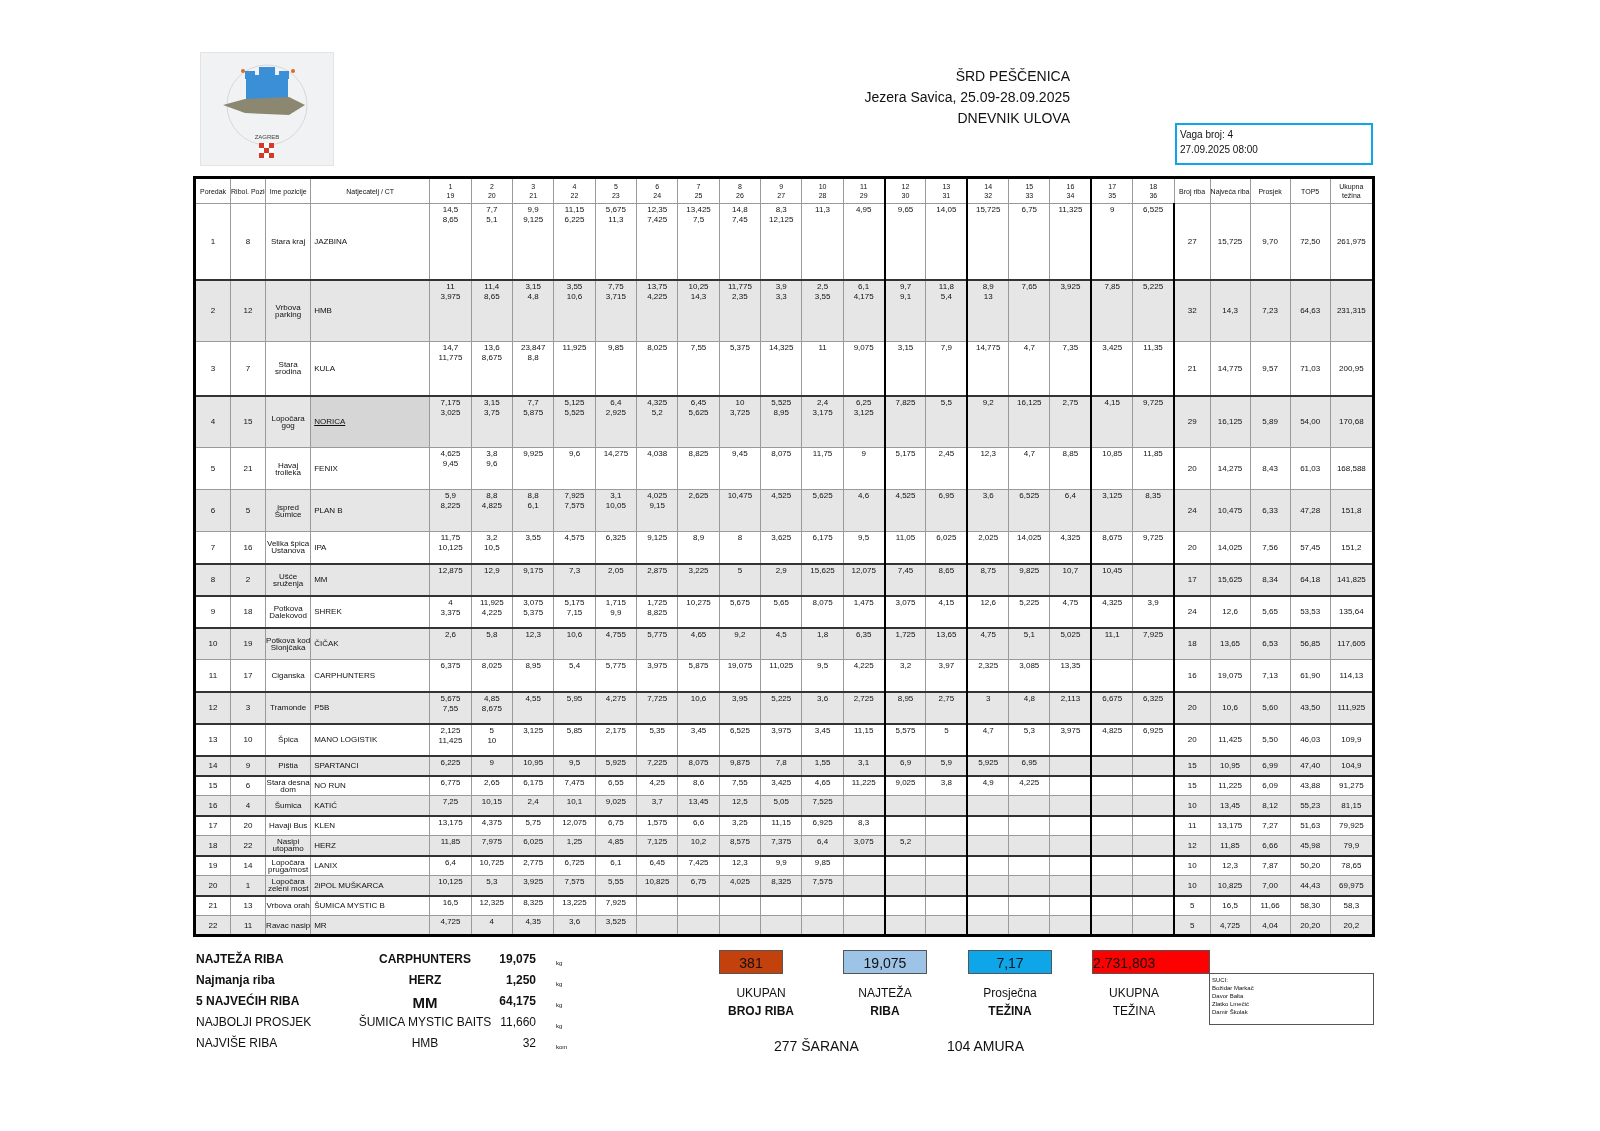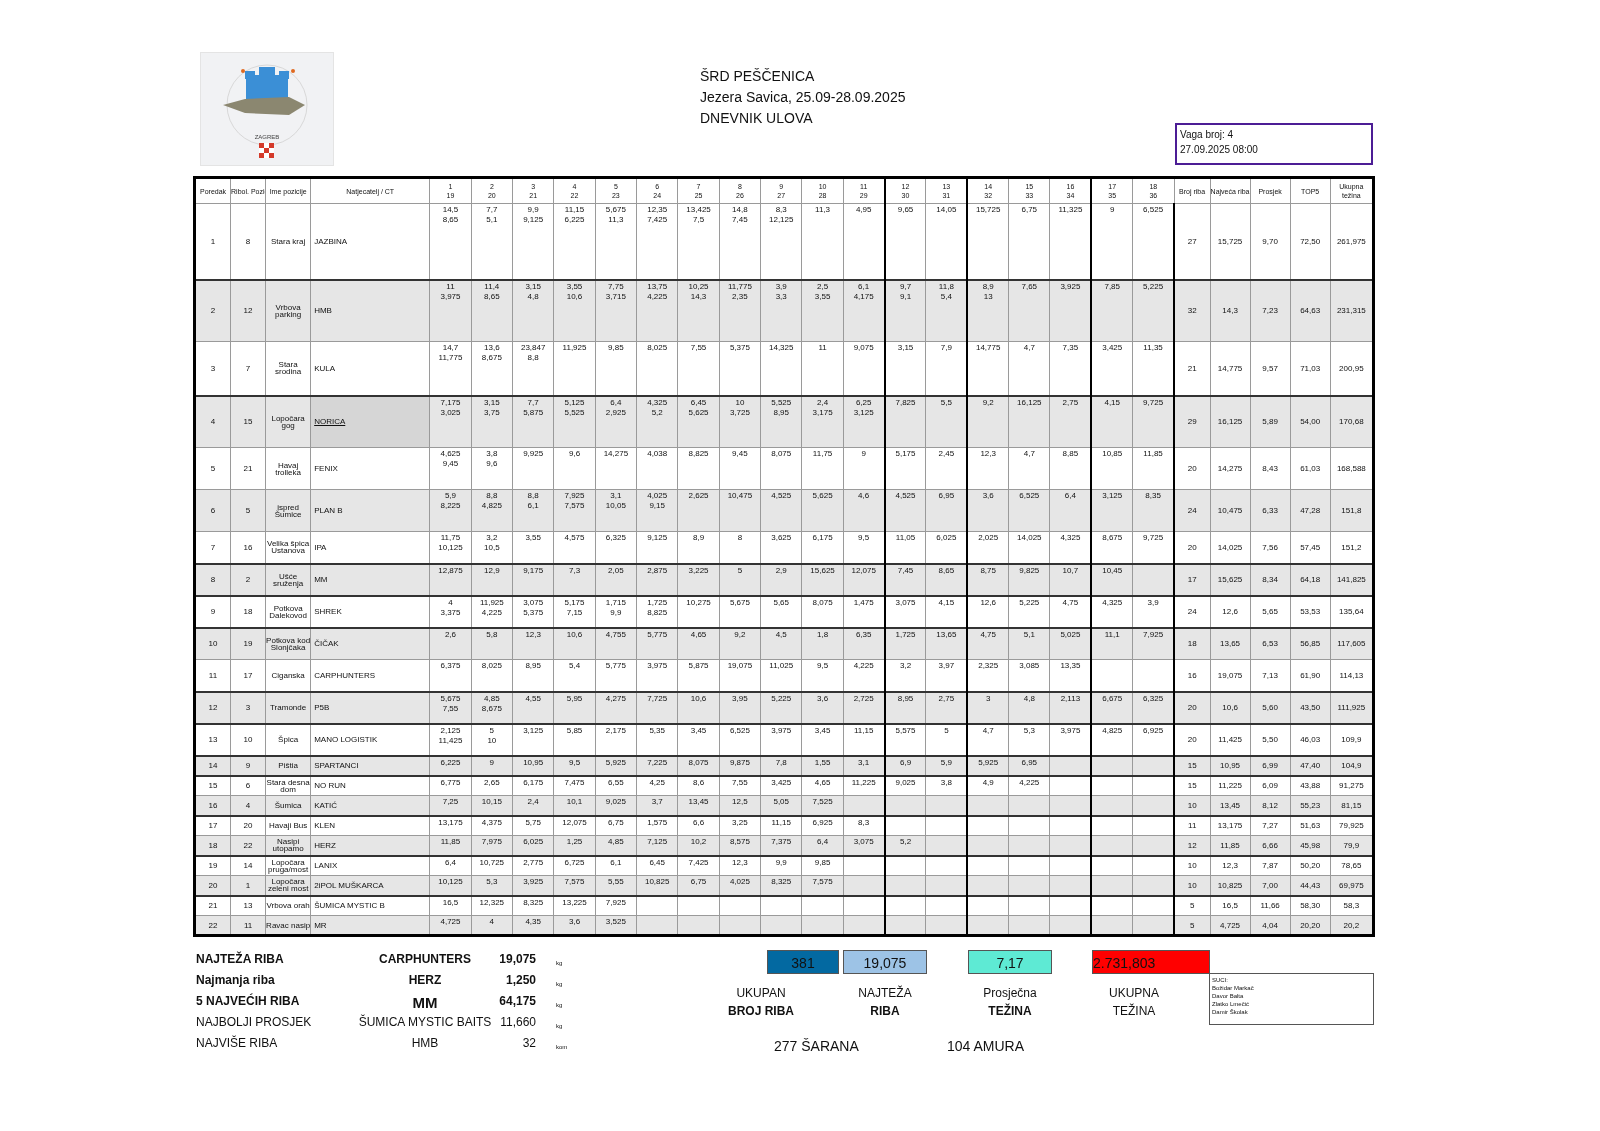--- a/index.html
+++ b/index.html
@@ -1,20 +1,20 @@
 <!DOCTYPE html>
 <html><head>
 <meta charset="utf-8">
 <style>
   html,body{margin:0;padding:0;background:#fff;}
   body{width:1600px;height:1131px;position:relative;font-family:"Liberation Sans","DejaVu Sans",sans-serif;color:#111;overflow:hidden;}
   .logo{position:absolute;left:200px;top:52px;width:132px;height:112px;background:#f1f2f4;border:1px solid #e4e4e4;}
   .logo svg{width:100%;height:100%;}
-  .title-block{position:absolute;left:700px;top:66px;width:370px;text-align:left;font-size:14px;line-height:21px;}
-  .vaga{position:absolute;left:1175px;top:123px;width:198px;height:42px;border:2px solid #4c1d95;font-size:10px;line-height:15px;padding:2px 3px;box-sizing:border-box;}
+  .title-block{position:absolute;left:700px;top:66px;width:370px;text-align:right;font-size:14px;line-height:21px;}
+  .vaga{position:absolute;left:1175px;top:123px;width:198px;height:42px;border:2px solid #0ea5e9;font-size:10px;line-height:15px;padding:2px 3px;box-sizing:border-box;}
   table.main{position:absolute;left:193px;top:176px;width:1182px;border-collapse:collapse;table-layout:fixed;border:3px solid #000;}
   table.main th,table.main td{border:1px solid #9a9a9a;padding:0;text-align:center;overflow:hidden;white-space:nowrap;}
   table.main th{font-size:7px;font-weight:normal;height:24px;line-height:9px;vertical-align:middle;}
   table.main td.c{font-size:8px;line-height:10px;vertical-align:top;padding-top:1px;}
   table.main td.rank{font-size:13px;}
   table.main td.pos{font-size:8px;}
   table.main td.pname{font-size:5px;line-height:7px;white-space:normal;}
   table.main td.name{font-size:14px;text-align:left;padding-left:3px;}
   table.main td.s{font-size:8px;vertical-align:middle;}
   table.main tr.alt td{background:#e6e6e6;}
@@ -1544,23 +1544,23 @@
       <span class="unit">kg</span>
     </div>
     <div class="row">
       <span class="lbl ">NAJVIŠE RIBA</span>
       <span class="who ">HMB</span>
       <span class="val">32</span>
       <span class="unit">kom</span>
     </div>
   </div>
 
-<div class="stat" style="left: 719px; width: 72px; background: #0369a1; margin-left: 48px;" id="stat-count"><span>381</span></div>
+<div class="stat" style="left: 719px; width: 64px; background: #c2410c;" id="stat-count"><span>381</span></div>
 <div class="stat" style="left: 843px; width: 84px; background: rgb(157, 195, 230);" id="stat-biggest"><span>19,075</span></div>
-<div class="stat" style="left: 968px; width: 84px; background: #5eead4;" id="stat-avg"><span>7,17</span></div>
+<div class="stat" style="left: 968px; width: 84px; background: #0ea5e9;" id="stat-avg"><span>7,17</span></div>
 <div class="stat" style="left: 1092px; width: 118px; text-align: left; padding-right: 4px; background: rgb(255, 0, 0);" id="stat-total"><span>2.731,803</span></div>
 
 <div class="stat-lbl" style="left:719px;width:84px;">
   <div>UKUPAN</div>
   <div class="b">BROJ RIBA</div>
 </div>
 <div class="stat-lbl" style="left:843px;width:84px;">
   <div>NAJTEŽA</div>
   <div class="b">RIBA</div>
 </div>

